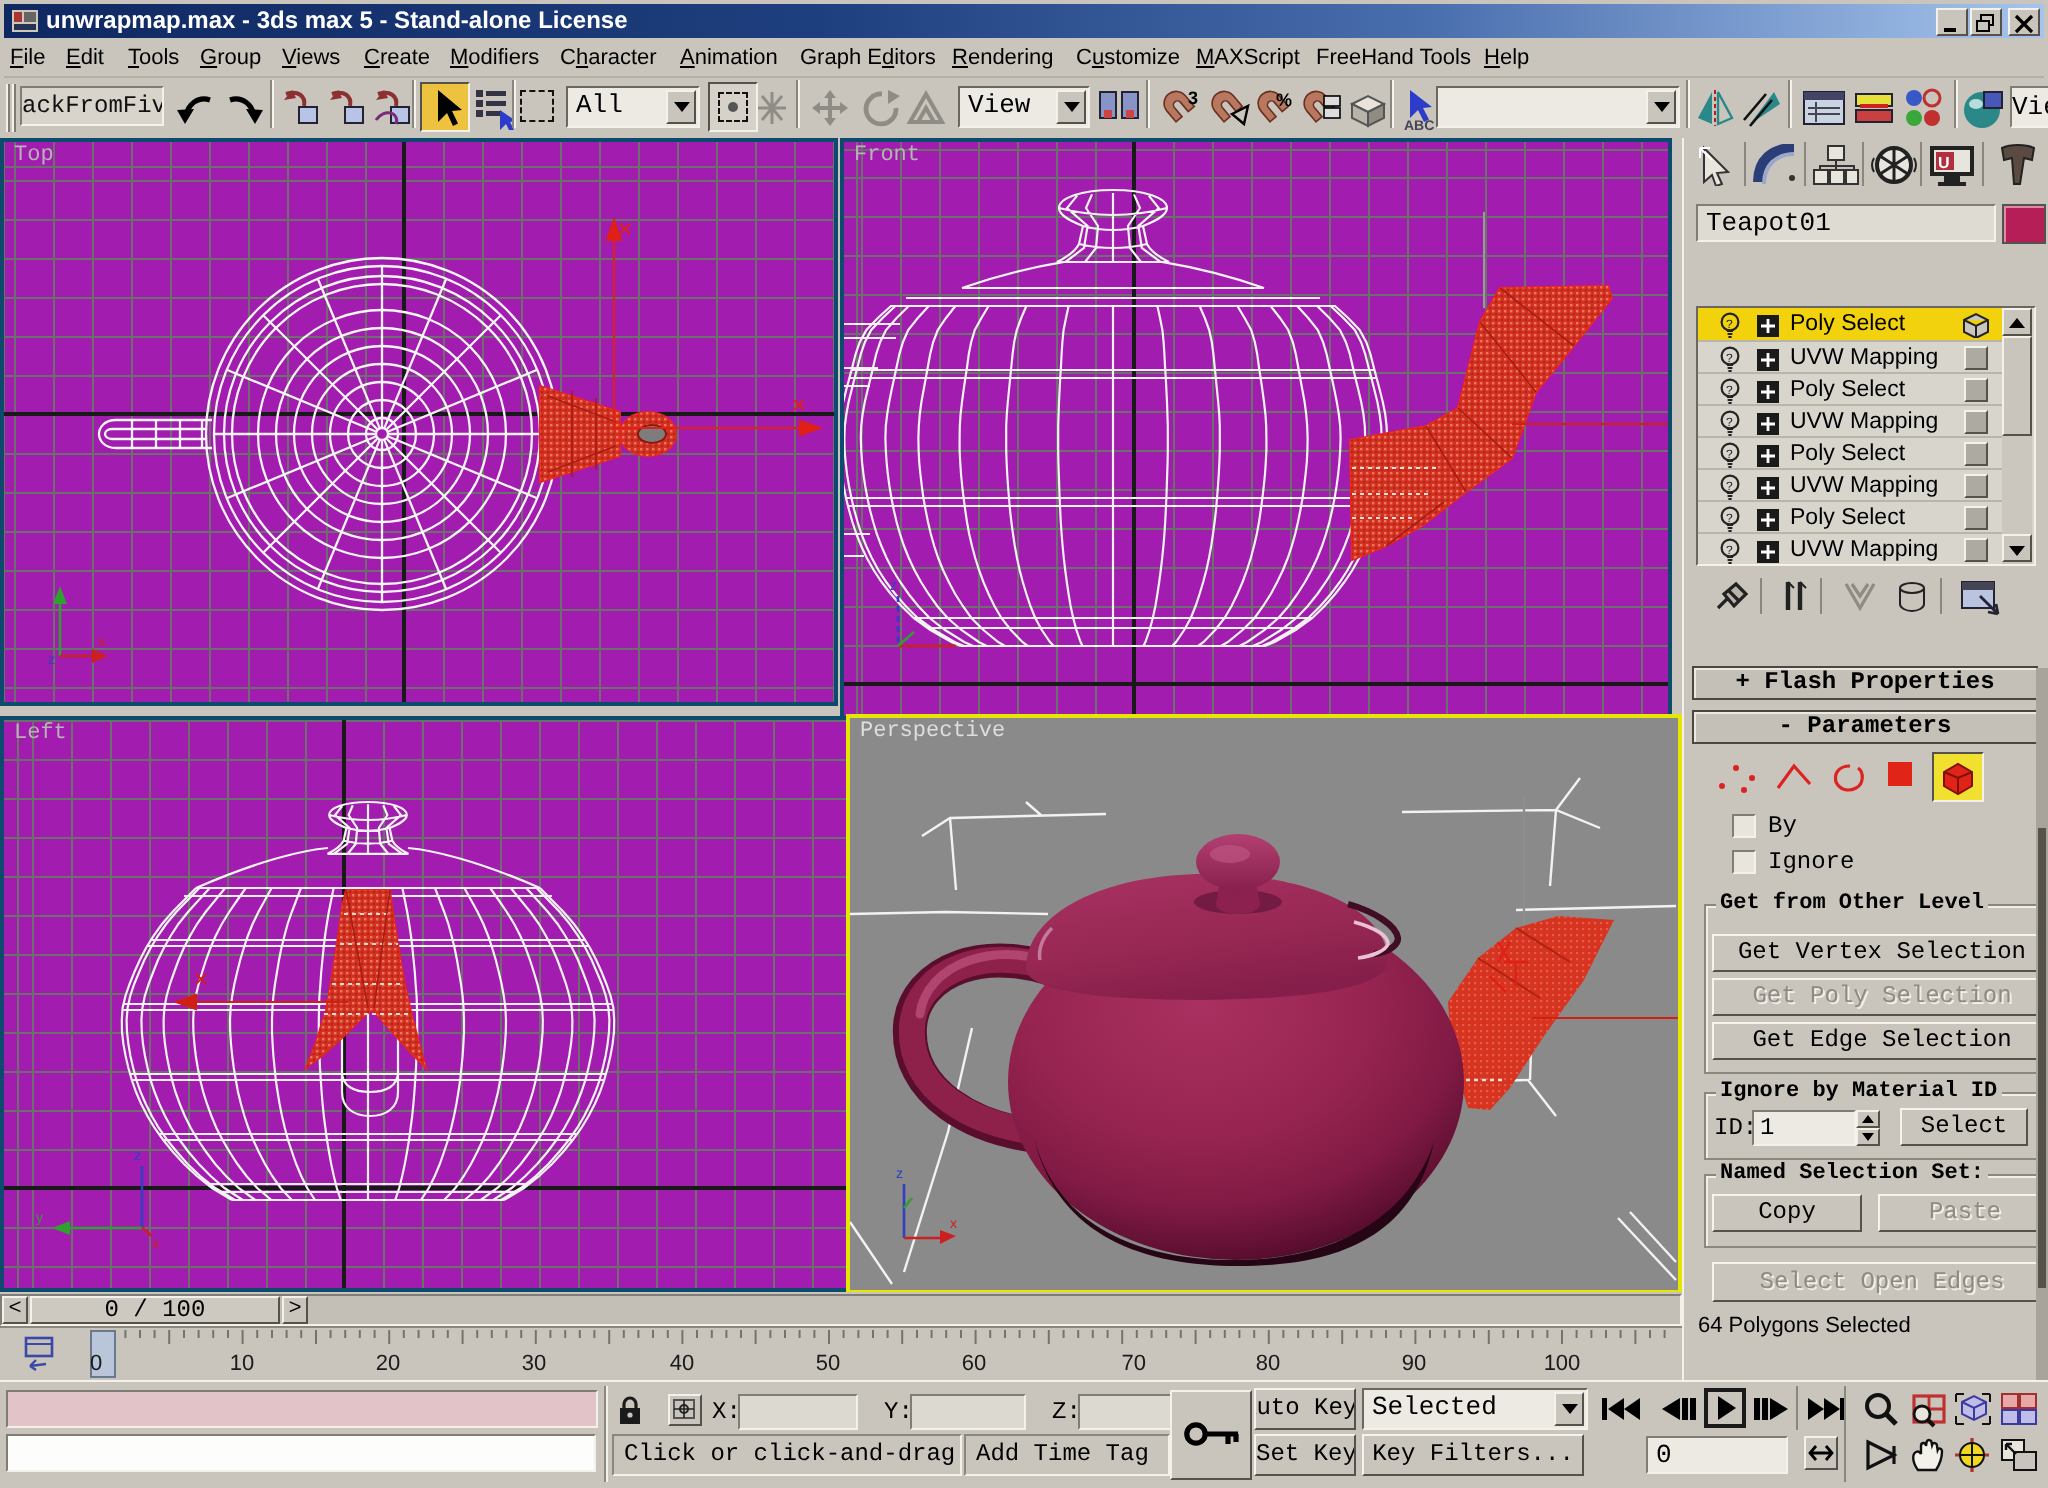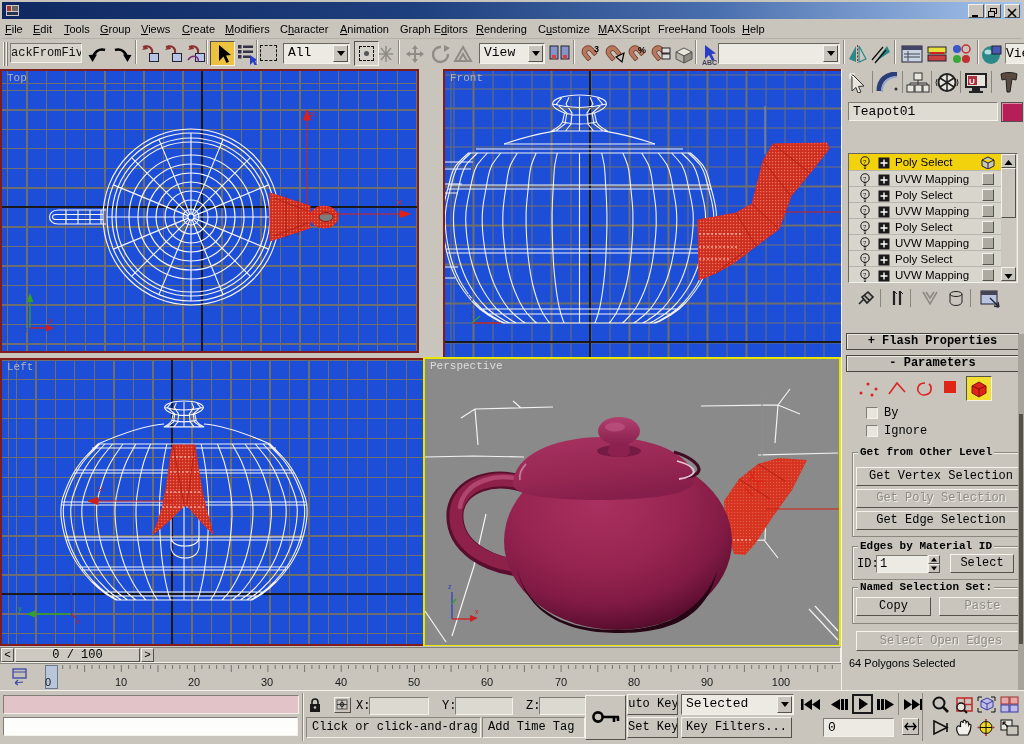--- a/index.html
+++ b/index.html
@@ -1,20 +1,20 @@
 <!DOCTYPE html>
 <html><head><meta charset="utf-8"><style>
 *{margin:0;padding:0;box-sizing:border-box;font-family:"Liberation Sans",sans-serif}
 html,body{width:1024px;height:744px;overflow:hidden;background:#c9c5bd}
 #root{position:absolute;left:0;top:0;width:1024px;height:744px;background:#c9c5bd}
 .abs{position:absolute}
 .sunk{border-top:1px solid #807d77;border-left:1px solid #807d77;border-bottom:1px solid #f4f1ea;border-right:1px solid #f4f1ea}
 .btn{background:#c9c5bd;border-top:1px solid #f4f1ea;border-left:1px solid #f4f1ea;border-bottom:1px solid #55524c;border-right:1px solid #55524c}
 .mono{font-family:"Liberation Mono",monospace}
-.vp{position:absolute;background:#1d4ed8;border:2px solid #7f1d1d;overflow:hidden}
+.vp{position:absolute;background:#a21caf;border:2px solid #0c4a6e;overflow:hidden}
 .vplabel{position:absolute;left:5px;top:1px;font-family:"Liberation Mono",monospace;font-size:11px;color:#b4b4b4}
 .menuitem{position:absolute;top:4px;font-size:11px;color:#000;white-space:pre}
 .tbsep{position:absolute;width:0;height:24px;border-left:1px solid #8a877f;border-right:1px solid #f6f3ec}
 .combo{position:absolute;background:#eceae3;border-top:1.5px solid #6a675f;border-left:1.5px solid #6a675f;border-bottom:1px solid #f4f1ea;border-right:1px solid #f4f1ea}
 .dd{position:absolute;right:1px;top:1px;bottom:1px;width:15px;background:#c9c5bd;border-top:1px solid #f4f1ea;border-left:1px solid #f4f1ea;border-bottom:1px solid #55524c;border-right:1px solid #55524c}
 .dd:after{content:"";position:absolute;left:3px;top:5px;border:4px solid transparent;border-top:5px solid #000}
 .fs{position:absolute;border:1px solid #8a877f;box-shadow:inset 1px 1px 0 #f2efe8}
 .fslab{position:absolute;top:-7px;left:5px;background:#c9c5bd;font-family:"Liberation Mono",monospace;font-size:11px;font-weight:bold;white-space:pre;padding:0 2px}
 .pbtn{position:absolute;background:#c9c5bd;border-top:1px solid #f6f3ec;border-left:1px solid #f6f3ec;border-bottom:1px solid #55524c;border-right:1px solid #55524c;font-family:"Liberation Mono",monospace;font-size:12px;text-align:center;overflow:hidden;white-space:pre}
 u{text-decoration:underline}
@@ -22,20 +22,21 @@
 <body>
 <div id="root">
 <div class="abs" style="left:0;top:0;width:1024px;height:744px;background:#c9c5bd"></div>
 <div class="abs" style="left:2px;top:2px;width:1020px;height:17px;background:linear-gradient(90deg,#0f2861 0%,#1e3f7e 40%,#4a6fae 70%,#a6c4ec 100%)">
  <svg class="abs" style="left:3px;top:1px" width="15" height="15">
         <rect x="1" y="2" width="13" height="11" fill="#cfc8ba"></rect>
         <rect x="2" y="3" width="4" height="5" fill="#a33"></rect>
         <rect x="7" y="3" width="6" height="5" fill="#666"></rect>
         <rect x="2" y="9" width="11" height="3" fill="#235"></rect>
       </svg>
+ <span class="abs" style="left:21px;top:1px;font-size:12px;font-weight:bold;color:#fff">unwrapmap.max - 3ds max 5 - Stand-alone License</span>
  <div class="abs btn" style="left:966px;top:2px;width:16px;height:14px"><svg width="14" height="12">
           <rect x="3" y="8" width="6" height="2" fill="#000"></rect>
         </svg></div>
  <div class="abs btn" style="left:983px;top:2px;width:16px;height:14px"><svg width="14" height="12">
           <rect x="4.5" y="1.5" width="6" height="5" fill="none" stroke="#000"></rect>
           <rect x="2.5" y="4.5" width="6" height="5" fill="#c9c5bd" stroke="#000"></rect>
         </svg></div>
  <div class="abs btn" style="left:1002px;top:2px;width:16px;height:14px"><svg width="14" height="12">
           <path d="M3 2 L11 10 M11 2 L3 10" stroke="#000" stroke-width="1.6"></path>
         </svg></div>
@@ -240,21 +241,21 @@
           <path d="M28 257 V228" stroke="#30a030"></path>
           <path d="M28 222 L24.5 231 L31.5 231 Z" fill="#30a030" stroke="none"></path>
           <path d="M28 257 H46" stroke="#cc2020"></path>
           <path d="M52 257 L44 253.5 L44 260.5 Z" fill="#cc2020" stroke="none"></path>
           <text x="22" y="261" font-size="7" fill="#3040c0">z</text>
           <text x="47" y="252" font-size="7" fill="#cc2020">x</text>
         </g>
       </svg>
       <span class="vplabel">Top</span>
     </div>
-<div class="vp" style="left:443px;top:69px;width:416px;height:369px">
+<div class="vp" style="left:420px;top:69px;width:416px;height:369px">
       <div class="abs" style="left:0;top:0;right:0;bottom:0;background-image:repeating-linear-gradient(to right,#6e6e6e 0 1px,transparent 1px 19.5px),repeating-linear-gradient(to bottom,#6e6e6e 0 1px,transparent 1px 19.5px);background-position:8.5px 0,0 17.5px"></div>
       <div class="abs" style="left:144px;top:0;width:2px;bottom:0;background:#191919"></div>
       <div class="abs" style="left:0;top:270px;height:2px;right:0;background:#191919"></div>
       <svg class="abs" style="left:0;top:0" width="412" height="280">
         <defs>
           <pattern id="st2" width="3" height="3" patternUnits="userSpaceOnUse">
             <rect x="0" y="0" width="1.2" height="1.2" fill="#ffb9a4" fill-opacity="0.5"></rect>
             <rect x="1.5" y="1.5" width="1" height="1" fill="#7d2018" fill-opacity="0.5"></rect>
           </pattern>
         </defs>
@@ -602,21 +603,21 @@
       <span class="abs mono" style="left:42px;top:337px;font-size:12px">By</span>
       <div class="abs sunk" style="left:24px;top:356px;width:12px;height:12px;background:#e8e5dd"></div>
       <span class="abs mono" style="left:42px;top:355px;font-size:12px">Ignore</span>
       <div class="fs" style="left:10px;top:383px;width:182px;height:85px">
         <span class="fslab">Get from Other Level</span>
       </div>
       <div class="pbtn" style="left:14px;top:398px;width:170px;height:19px;line-height:17px;color:#000;background:#c9c5bd">Get Vertex Selection</div>
       <div class="pbtn" style="left:14px;top:420px;width:170px;height:19px;line-height:17px;color:#8e8b84;text-shadow:1px 1px 0 #f2efe8;background:#c9c5bd">Get Poly Selection</div>
       <div class="pbtn" style="left:14px;top:442px;width:170px;height:19px;line-height:17px;color:#000;background:#c9c5bd">Get Edge Selection</div>
       <div class="fs" style="left:10px;top:477px;width:182px;height:34px">
-        <span class="fslab">Edges by Material ID</span>
+        <span class="fslab">Ignore by Material ID</span>
       </div>
       <span class="abs mono" style="left:15px;top:488px;font-size:12px">ID:</span>
       <div class="abs sunk mono" style="left:34px;top:486px;width:52px;height:18px;background:#eceae3;font-size:12px;line-height:16px;padding-left:3px">1</div>
       <div class="abs" style="left:86px;top:486px;width:12px;height:18px">
         <div class="abs btn" style="left:0;top:0;width:12px;height:9px">
           <svg width="10" height="7" style="display:block">
             <path d="M5 1.5 L2 5.5 H8 Z" fill="#000"></path>
           </svg>
         </div>
         <div class="abs btn" style="left:0;top:9px;width:12px;height:9px">
@@ -653,21 +654,21 @@
         <path d="M48.0 1 V8 M55.3 1 V5 M62.7 1 V5 M70.0 1 V5 M77.3 1 V5 M84.6 1 V8 M92.0 1 V5 M99.3 1 V5 M106.6 1 V5 M114.0 1 V5 M121.3 1 V8 M128.6 1 V5 M136.0 1 V5 M143.3 1 V5 M150.6 1 V5 M158.0 1 V8 M165.3 1 V5 M172.6 1 V5 M179.9 1 V5 M187.3 1 V5 M194.6 1 V8 M201.9 1 V5 M209.3 1 V5 M216.6 1 V5 M223.9 1 V5 M231.3 1 V8 M238.6 1 V5 M245.9 1 V5 M253.2 1 V5 M260.6 1 V5 M267.9 1 V8 M275.2 1 V5 M282.6 1 V5 M289.9 1 V5 M297.2 1 V5 M304.6 1 V8 M311.9 1 V5 M319.2 1 V5 M326.5 1 V5 M333.9 1 V5 M341.2 1 V8 M348.5 1 V5 M355.9 1 V5 M363.2 1 V5 M370.5 1 V5 M377.8 1 V8 M385.2 1 V5 M392.5 1 V5 M399.8 1 V5 M407.2 1 V5 M414.5 1 V8 M421.8 1 V5 M429.2 1 V5 M436.5 1 V5 M443.8 1 V5 M451.1 1 V8 M458.5 1 V5 M465.8 1 V5 M473.1 1 V5 M480.5 1 V5 M487.8 1 V8 M495.1 1 V5 M502.5 1 V5 M509.8 1 V5 M517.1 1 V5 M524.4 1 V8 M531.8 1 V5 M539.1 1 V5 M546.4 1 V5 M553.8 1 V5 M561.1 1 V8 M568.4 1 V5 M575.8 1 V5 M583.1 1 V5 M590.4 1 V5 M597.8 1 V8 M605.1 1 V5 M612.4 1 V5 M619.7 1 V5 M627.1 1 V5 M634.4 1 V8 M641.7 1 V5 M649.1 1 V5 M656.4 1 V5 M663.7 1 V5 M671.1 1 V8 M678.4 1 V5 M685.7 1 V5 M693.0 1 V5 M700.4 1 V5 M707.7 1 V8 M715.0 1 V5 M722.4 1 V5 M729.7 1 V5 M737.0 1 V5 M744.4 1 V8 M751.7 1 V5 M759.0 1 V5 M766.3 1 V5 M773.7 1 V5 M781.0 1 V8 M788.3 1 V5 M795.7 1 V5 M803.0 1 V5 M810.3 1 V5 M817.7 1 V8 M825.0 1 V5 M832.3 1 V5 " stroke="#76736c" stroke-width="1"></path>
       </svg>
       <div class="abs" style="left:45px;top:1px;width:13px;height:24px;background:#b9c6da;border:1px solid #6a7890"></div>
       <span class="abs" style="left:36px;top:12px;width:24px;text-align:center;font-size:11px;color:#1a1a1a">0</span>
       <span class="abs" style="left:109px;top:12px;width:24px;text-align:center;font-size:11px;color:#1a1a1a">10</span>
       <span class="abs" style="left:182px;top:12px;width:24px;text-align:center;font-size:11px;color:#1a1a1a">20</span>
       <span class="abs" style="left:255px;top:12px;width:24px;text-align:center;font-size:11px;color:#1a1a1a">30</span>
       <span class="abs" style="left:329px;top:12px;width:24px;text-align:center;font-size:11px;color:#1a1a1a">40</span>
       <span class="abs" style="left:402px;top:12px;width:24px;text-align:center;font-size:11px;color:#1a1a1a">50</span>
       <span class="abs" style="left:475px;top:12px;width:24px;text-align:center;font-size:11px;color:#1a1a1a">60</span>
-      <span class="abs" style="left:549px;top:12px;width:24px;text-align:center;font-size:11px;color:#1a1a1a">70</span>
+      <span class="abs" style="left:549px;top:12px;width:24px;text-align:right;font-size:11px;color:#1a1a1a">70</span>
       <span class="abs" style="left:622px;top:12px;width:24px;text-align:center;font-size:11px;color:#1a1a1a">80</span>
       <span class="abs" style="left:695px;top:12px;width:24px;text-align:center;font-size:11px;color:#1a1a1a">90</span>
       <span class="abs" style="left:769px;top:12px;width:24px;text-align:center;font-size:11px;color:#1a1a1a">100</span>
     </div>
 <div class="abs" style="left:0;top:690px;width:1024px;height:54px;background:#c9c5bd;border-top:1px solid #f4f1ea">
       <div class="abs sunk" style="left:3px;top:4px;width:296px;height:19px;background:#e2c3c7"></div>
       <div class="abs sunk" style="left:3px;top:26px;width:295px;height:19px;background:#fdfdfb"></div>
       <div class="abs" style="left:302px;top:2px;width:1px;height:48px;background:#8a877f"></div>
       <div class="abs" style="left:303px;top:2px;width:1px;height:48px;background:#f4f1ea"></div>
       <svg class="abs" style="left:308px;top:7px" width="15" height="15">

